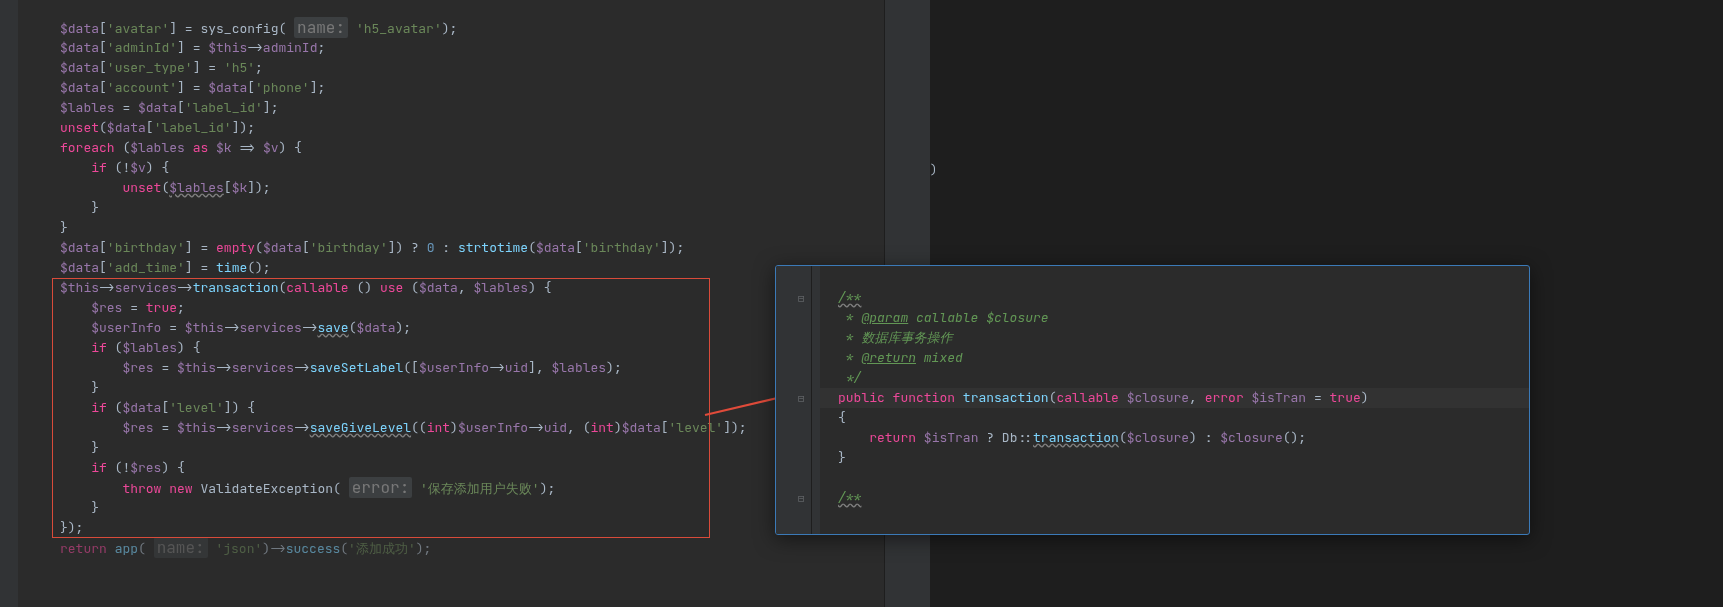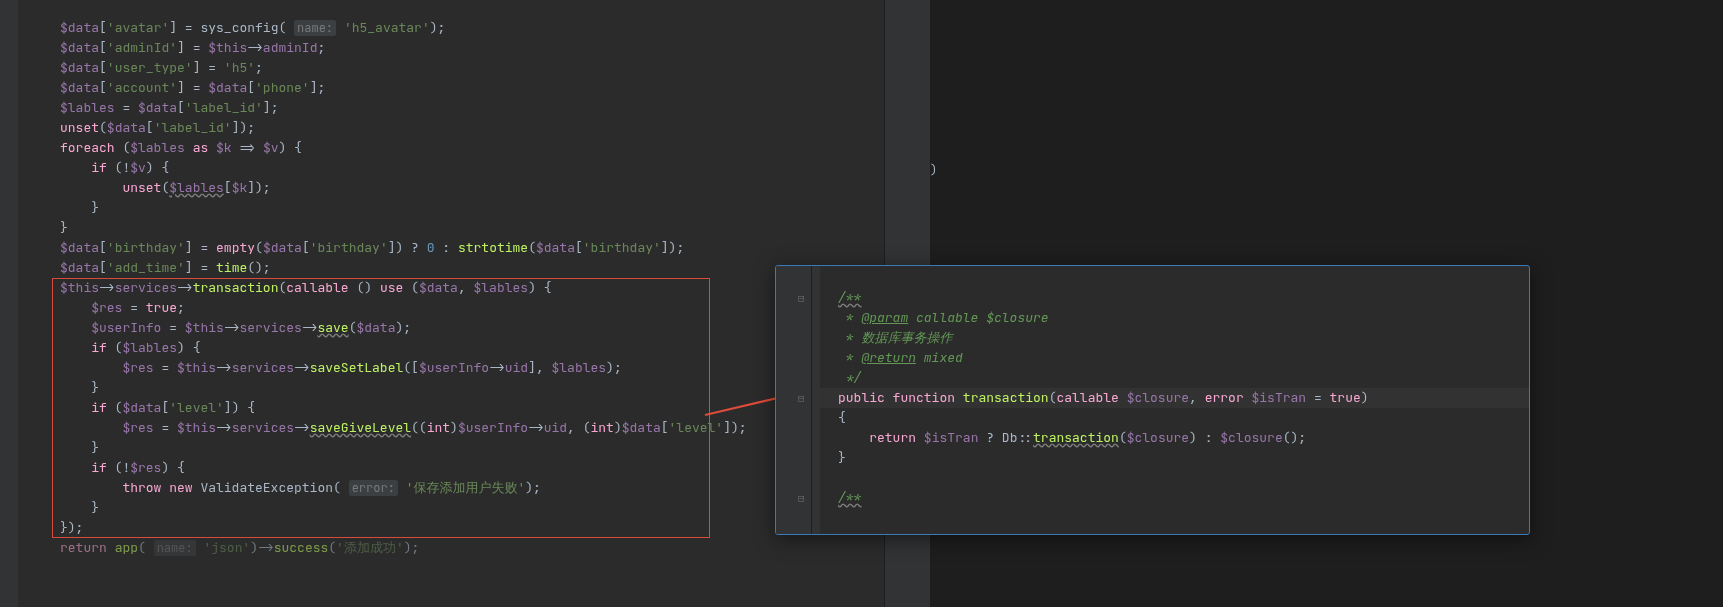--- a/index.html
+++ b/index.html
@@ -94,28 +94,28 @@
   .doc-marker {
     position: absolute;
     left: 22px;
     color: #606366;
     font-size: 11px;
   }
 
   
   .c-var { color: #9876aa; }
   .c-str { color: #6a8759; }
-  .c-kw  { color: #f9a8d4; }
-  .c-fn  { color: #bef264; text-align: right; }
+  .c-kw  { color: #ec4899; }
+  .c-fn  { color: #7dd3fc; text-align: right; }
   .c-pl  { color: #a9b7c6; margin-top: 12px; }
   .c-num { color: #6897bb; }
   .c-doc { color: #629755; font-style: italic; }
   .c-doclink { color: #629755; font-style: italic; text-decoration: underline; }
   .c-under { text-decoration: underline; text-decoration-style: wavy; text-decoration-color: #808080; }
-  .c-inline-hint { color:#787878; background:#3c3f41; padding:0 3px; border-radius:2px; font-size:12px;}
+  .c-inline-hint { color:#787878; background:#3c3f41; padding:0 3px; border-radius:2px; font-size:16px;}
 
   
   .arrow-svg {
     position: absolute;
     left: 700px;
     top: 380px;
     width: 130px;
     height: 40px;
     pointer-events: none;
   }

